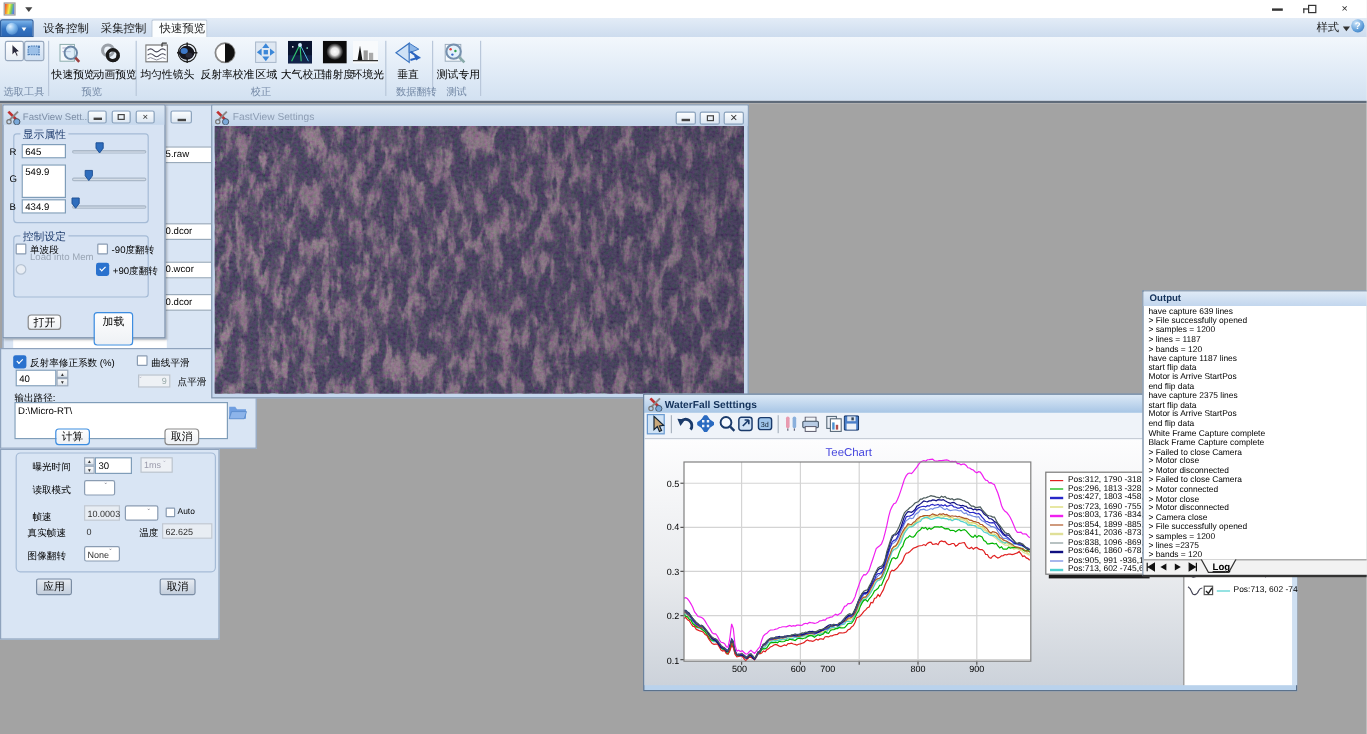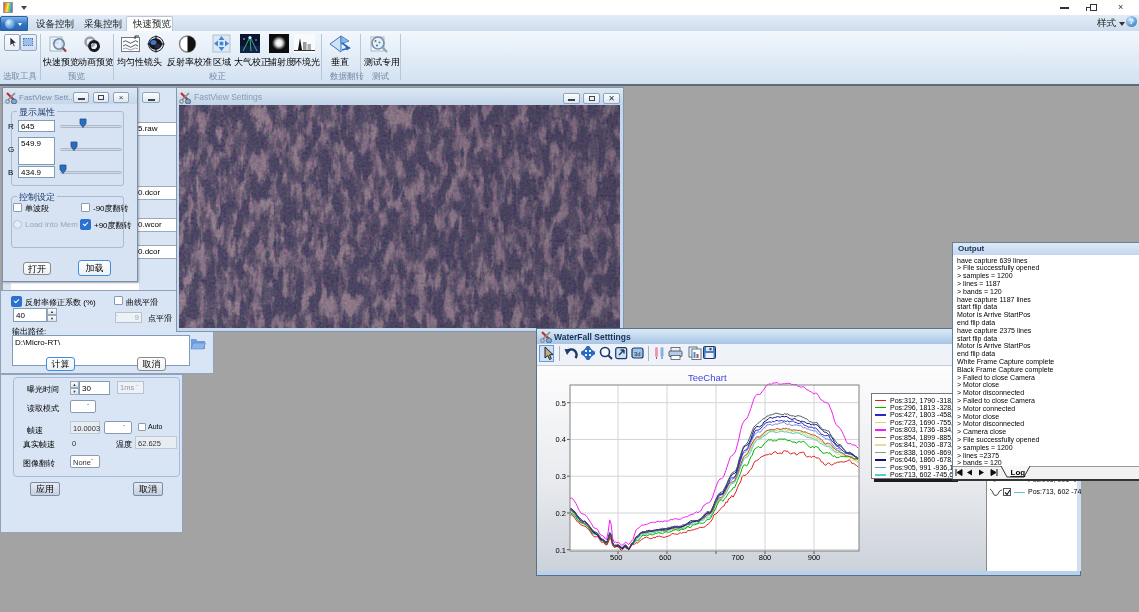--- a/index.html
+++ b/index.html
@@ -251,27 +251,27 @@
 <svg class="abs" style="left:59px;top:164px" width="8" height="11">
     <path d="M1 1 L7 1 L7 5.5 L4 9.5 L1 5.5 Z" fill="#2e6dbd" stroke="#1d4f93" stroke-width="0.8"></path>
   </svg>
 <div class="grp" style="left:11px;top:196px;width:113px;height:52px"></div>
 <div class="grplbl" style="left:17px;top:191px;background:#d7e3f3;padding:0 2px">控制设定</div>
 <div class="cb" style="left:13px;top:203px"></div>
 <div class="lbl7" style="left:25px;top:203px">单波段</div>
 <div class="cb" style="left:81px;top:203px"></div>
 <div class="lbl7" style="left:93px;top:203px">-90度翻转</div>
 <div class="cb" style="left:13px;top:220px;border-radius:50%;border-color:#b5c2d2;background:#e8edf4"></div>
-<div class="lbl7" style="left:25px;top:220px;color:#9aa6b5">Load into Mem</div>
+<div class="lbl7" style="left:25px;top:210px;color:#9aa6b5">Load into Mem</div>
 <div class="cbc" style="left:80px;top:219px">
     <div style="position:absolute;left:2.5px;top:2.5px;width:5px;height:3px;border-left:1.5px solid #fff;border-bottom:1.5px solid #fff;transform:rotate(-45deg)"></div>
   </div>
 <div class="lbl7" style="left:94px;top:220px">+90度翻转</div>
 <div class="btn" style="left:23px;top:262px;width:28px;height:13px;line-height:12px">打开</div>
-<div class="btn" style="left:78px;top:260px;width:33px;height:16px;line-height:15px;border:1.5px solid #3d8de0;border-radius:3px">加载</div>
+<div class="btn" style="left:78px;top:260px;width:33px;height:28px;line-height:15px;border:1.5px solid #3d8de0;border-radius:3px">加载</div>
 <div class="abs" style="left:176px;top:87px;width:448px;height:245px;background:#c6d8ee;border:1px solid #8296ad"></div>
 <div class="abs" style="left:177px;top:88px;width:446px;height:17px;background:linear-gradient(#dce7f3,#c2d4ea)"></div>
 <svg class="abs" style="left:179px;top:92px" width="13" height="12">
     <line x1="2" y1="1" x2="9" y2="8" stroke="#c03030" stroke-width="2.2"></line>
     <line x1="10" y1="1" x2="3" y2="8" stroke="#888" stroke-width="1.6"></line>
     <circle cx="2.5" cy="9.5" r="1.8" fill="none" stroke="#777" stroke-width="1"></circle>
     <circle cx="9" cy="9.5" r="2.6" fill="#7aa8d8" stroke="#456" stroke-width="0.8"></circle>
   </svg>
 <div class="abs" style="left:194px;top:92px;font-size:8.5px;color:#8c9cb2">FastView Settings</div>
 <div class="win-btn" style="left:563px;top:93px">
@@ -418,21 +418,21 @@
     <polyline points="-0.0,130.3 1.5,129.5 2.9,131.4 4.4,132.2 5.9,134.8 7.3,136.8 8.8,137.2 10.3,139.5 11.7,140.1 13.2,140.8 14.7,141.1 16.1,141.8 17.6,143.8 19.1,144.5 20.6,147.4 22.0,149.3 23.5,151.3 25.0,151.9 26.4,151.7 27.9,151.7 29.4,154.1 30.9,156.7 32.3,157.6 33.8,157.0 35.3,159.7 36.7,160.0 38.2,157.4 39.7,152.8 41.1,154.7 42.6,160.4 44.1,162.4 45.5,162.1 47.0,161.5 48.5,161.8 50.0,163.9 51.4,165.7 52.9,163.9 54.4,162.5 55.8,162.8 57.3,163.5 58.8,164.9 60.2,162.7 61.7,159.4 63.2,159.8 64.7,159.2 66.1,157.5 67.6,158.2 69.1,156.3 70.5,155.7 72.0,154.1 73.5,153.5 75.0,152.5 76.4,152.0 77.9,152.6 79.4,153.4 80.8,153.8 82.3,153.1 83.8,152.5 85.2,153.0 86.7,151.4 88.2,151.4 89.6,151.0 91.1,151.7 92.6,152.0 94.1,152.5 95.5,151.9 97.0,151.6 98.5,151.0 99.9,150.5 101.4,149.2 102.9,148.3 104.4,149.1 105.8,149.0 107.3,149.4 108.8,148.7 110.2,147.6 111.7,148.4 113.2,147.4 114.6,147.4 116.1,147.7 117.6,145.6 119.0,145.5 120.5,145.8 122.0,144.8 123.5,144.9 124.9,144.2 126.4,143.8 127.9,143.6 129.3,142.4 130.8,142.4 132.3,142.5 133.8,142.2 135.2,141.7 136.7,139.8 138.2,139.3 139.6,137.4 141.1,136.4 142.6,133.6 144.0,129.7 145.5,129.2 147.0,128.1 148.5,126.4 149.9,124.5 151.4,123.2 152.9,121.4 154.3,120.8 155.8,117.1 157.3,117.4 158.7,113.7 160.2,113.2 161.7,110.5 163.1,112.1 164.6,109.2 166.1,106.6 167.6,102.3 169.0,99.2 170.5,97.1 172.0,91.8 173.4,90.1 174.9,90.6 176.4,89.4 177.9,88.1 179.3,86.0 180.8,84.4 182.3,82.2 183.7,78.3 185.2,76.0 186.7,75.7 188.1,74.9 189.6,73.3 191.1,71.9 192.5,71.4 194.0,70.7 195.5,70.0 197.0,69.8 198.4,69.6 199.9,68.8 201.4,69.6 202.8,67.9 204.3,67.0 205.8,66.7 207.2,68.6 208.7,68.4 210.2,68.0 211.7,68.9 213.1,66.4 214.6,65.7 216.1,66.3 217.5,66.1 219.0,67.9 220.5,68.9 222.0,68.6 223.4,67.9 224.9,67.9 226.4,70.1 227.8,69.3 229.3,67.8 230.8,67.7 232.2,67.3 233.7,67.2 235.2,70.1 236.6,71.7 238.1,72.1 239.6,71.0 241.1,72.6 242.5,71.5 244.0,71.2 245.5,72.4 246.9,73.1 248.4,73.0 249.9,74.2 251.4,77.0 252.8,77.1 254.3,79.6 255.8,80.3 257.2,78.5 258.7,77.8 260.2,79.2 261.6,80.1 263.1,79.4 264.6,78.2 266.0,78.0 267.5,77.1 269.0,77.3 270.5,76.7 271.9,76.8 273.4,77.1 274.9,76.8 276.3,76.2 277.8,75.7 279.3,74.7 280.8,76.5 282.2,78.7 283.7,78.2 285.2,79.9 286.6,80.5 288.1,81.9" fill="none" stroke="#e02020" stroke-width="1"></polyline>
     <polyline points="-0.0,125.6 1.5,125.4 2.9,126.9 4.4,128.3 5.9,129.8 7.3,131.5 8.8,133.7 10.3,135.5 11.7,137.4 13.2,137.8 14.7,138.0 16.1,138.3 17.6,139.8 19.1,141.6 20.6,144.0 22.0,146.4 23.5,147.3 25.0,147.9 26.4,148.6 27.9,150.5 29.4,152.4 30.9,154.2 32.3,154.5 33.8,155.4 35.3,157.2 36.7,158.1 38.2,154.7 39.7,150.2 41.1,152.2 42.6,158.6 44.1,160.4 45.5,161.0 47.0,160.5 48.5,160.8 50.0,162.5 51.4,162.9 52.9,162.5 54.4,160.4 55.8,160.2 57.3,162.9 58.8,163.9 60.2,161.5 61.7,158.3 63.2,157.9 64.7,155.0 66.1,152.3 67.6,152.4 69.1,150.5 70.5,148.5 72.0,148.3 73.5,147.8 75.0,147.7 76.4,147.7 77.9,147.2 79.4,146.4 80.8,146.4 82.3,146.7 83.8,146.3 85.2,145.5 86.7,144.7 88.2,144.6 89.6,145.4 91.1,144.7 92.6,144.6 94.1,145.2 95.5,145.3 97.0,145.2 98.5,144.3 99.9,144.3 101.4,143.2 102.9,143.5 104.4,142.9 105.8,142.7 107.3,143.1 108.8,143.4 110.2,142.3 111.7,141.4 113.2,141.8 114.6,140.8 116.1,139.6 117.6,138.4 119.0,137.5 120.5,137.8 122.0,137.0 123.5,136.8 124.9,135.8 126.4,135.8 127.9,135.4 129.3,134.5 130.8,134.3 132.3,132.9 133.8,132.8 135.2,132.0 136.7,130.1 138.2,130.0 139.6,129.4 141.1,127.9 142.6,126.0 144.0,122.5 145.5,118.3 147.0,115.8 148.5,113.6 149.9,112.6 151.4,112.6 152.9,110.6 154.3,108.4 155.8,105.1 157.3,102.4 158.7,99.2 160.2,98.0 161.7,97.1 163.1,96.9 164.6,95.8 166.1,92.0 167.6,88.8 169.0,84.1 170.5,80.0 172.0,76.2 173.4,72.4 174.9,70.4 176.4,69.9 177.9,67.6 179.3,64.6 180.8,61.0 182.3,58.0 183.7,55.6 185.2,53.8 186.7,51.5 188.1,51.9 189.6,52.2 191.1,50.3 192.5,49.6 194.0,47.6 195.5,46.7 197.0,45.4 198.4,45.3 199.9,44.7 201.4,44.6 202.8,44.6 204.3,44.8 205.8,44.1 207.2,43.3 208.7,43.8 210.2,44.4 211.7,44.2 213.1,43.3 214.6,43.6 216.1,43.1 217.5,44.1 219.0,43.7 220.5,44.7 222.0,45.3 223.4,44.8 224.9,45.2 226.4,45.1 227.8,45.7 229.3,45.3 230.8,46.0 232.2,46.4 233.7,47.0 235.2,46.9 236.6,47.5 238.1,48.5 239.6,48.7 241.1,49.5 242.5,49.7 244.0,50.2 245.5,50.5 246.9,52.0 248.4,52.1 249.9,53.5 251.4,54.6 252.8,56.0 254.3,58.2 255.8,59.1 257.2,58.1 258.7,58.4 260.2,59.0 261.6,60.2 263.1,62.9 264.6,63.5 266.0,64.9 267.5,65.5 269.0,66.0 270.5,67.0 271.9,67.7 273.4,68.7 274.9,69.9 276.3,70.8 277.8,71.0 279.3,71.4 280.8,72.3 282.2,72.0 283.7,73.3 285.2,74.3 286.6,74.3 288.1,74.5" fill="none" stroke="#b05828" stroke-width="1"></polyline>
     <polyline points="-0.0,123.7 1.5,124.8 2.9,126.4 4.4,126.9 5.9,129.4 7.3,131.9 8.8,133.4 10.3,135.3 11.7,135.8 13.2,136.9 14.7,136.5 16.1,137.9 17.6,139.3 19.1,140.8 20.6,143.0 22.0,144.6 23.5,146.3 25.0,148.2 26.4,147.9 27.9,149.2 29.4,151.7 30.9,154.0 32.3,154.2 33.8,155.0 35.3,156.3 36.7,157.1 38.2,152.8 39.7,147.4 41.1,149.4 42.6,157.6 44.1,160.6 45.5,160.0 47.0,160.6 48.5,160.3 50.0,160.9 51.4,162.1 52.9,162.5 54.4,160.4 55.8,160.0 57.3,162.5 58.8,164.3 60.2,161.9 61.7,159.5 63.2,157.6 64.7,154.7 66.1,152.3 67.6,151.9 69.1,150.3 70.5,148.0 72.0,147.5 73.5,147.6 75.0,147.1 76.4,147.0 77.9,146.7 79.4,146.5 80.8,146.4 82.3,145.9 83.8,145.6 85.2,145.9 86.7,144.7 88.2,144.9 89.6,144.9 91.1,145.0 92.6,144.2 94.1,143.6 95.5,143.8 97.0,143.8 98.5,144.1 99.9,143.0 101.4,143.2 102.9,142.7 104.4,142.6 105.8,142.5 107.3,142.4 108.8,142.6 110.2,142.8 111.7,142.1 113.2,141.1 114.6,140.4 116.1,140.3 117.6,139.1 119.0,139.3 120.5,138.4 122.0,136.9 123.5,135.8 124.9,136.0 126.4,135.5 127.9,135.6 129.3,135.1 130.8,133.9 132.3,131.8 133.8,130.4 135.2,129.7 136.7,128.7 138.2,128.3 139.6,128.5 141.1,126.5 142.6,123.4 144.0,120.2 145.5,116.0 147.0,114.1 148.5,111.3 149.9,109.4 151.4,109.4 152.9,109.0 154.3,106.2 155.8,103.5 157.3,100.7 158.7,98.2 160.2,94.2 161.7,92.9 163.1,92.9 164.6,92.1 166.1,89.4 167.6,84.0 169.0,79.6 170.5,74.6 172.0,70.5 173.4,66.7 174.9,65.3 176.4,64.8 177.9,62.4 179.3,58.8 180.8,55.1 182.3,52.7 183.7,49.3 185.2,45.7 186.7,45.2 188.1,45.1 189.6,44.3 191.1,43.3 192.5,41.2 194.0,39.4 195.5,38.2 197.0,37.5 198.4,37.1 199.9,36.9 201.4,37.3 202.8,36.4 204.3,36.8 205.8,35.6 207.2,35.3 208.7,36.2 210.2,35.8 211.7,35.4 213.1,36.2 214.6,35.8 216.1,36.6 217.5,35.7 219.0,36.9 220.5,36.6 222.0,36.0 223.4,36.0 224.9,37.4 226.4,37.6 227.8,38.5 229.3,38.5 230.8,37.8 232.2,37.8 233.7,39.8 235.2,40.5 236.6,40.9 238.1,42.2 239.6,42.1 241.1,42.0 242.5,42.6 244.0,43.3 245.5,42.9 246.9,44.0 248.4,45.9 249.9,47.6 251.4,49.4 252.8,49.6 254.3,50.6 255.8,50.7 257.2,50.5 258.7,50.8 260.2,53.5 261.6,55.6 263.1,56.9 264.6,58.6 266.0,60.7 267.5,61.4 269.0,62.4 270.5,63.5 271.9,65.1 273.4,66.2 274.9,67.7 276.3,68.3 277.8,67.8 279.3,68.8 280.8,69.1 282.2,69.2 283.7,70.2 285.2,71.4 286.6,71.7 288.1,73.3" fill="none" stroke="#2828c8" stroke-width="1"></polyline>
     <polyline points="-0.0,123.6 1.5,123.7 2.9,125.0 4.4,126.0 5.9,128.9 7.3,130.3 8.8,132.3 10.3,133.9 11.7,135.0 13.2,136.4 14.7,136.2 16.1,137.1 17.6,139.4 19.1,140.9 20.6,143.3 22.0,145.1 23.5,147.4 25.0,148.0 26.4,148.9 27.9,150.5 29.4,152.7 30.9,154.8 32.3,154.9 33.8,155.9 35.3,157.8 36.7,157.8 38.2,153.6 39.7,148.4 41.1,150.7 42.6,158.0 44.1,160.4 45.5,160.7 47.0,161.0 48.5,161.1 50.0,162.0 51.4,163.3 52.9,163.4 54.4,161.4 55.8,161.2 57.3,163.3 58.8,164.4 60.2,161.8 61.7,158.4 63.2,158.1 64.7,154.4 66.1,152.2 67.6,151.1 69.1,149.4 70.5,148.2 72.0,147.0 73.5,146.8 75.0,147.0 76.4,145.9 77.9,145.8 79.4,145.3 80.8,146.0 82.3,146.0 83.8,145.0 85.2,145.1 86.7,144.9 88.2,145.0 89.6,144.3 91.1,144.6 92.6,144.9 94.1,145.0 95.5,143.8 97.0,144.1 98.5,144.0 99.9,143.5 101.4,142.8 102.9,141.9 104.4,141.2 105.8,141.4 107.3,141.2 108.8,141.5 110.2,141.5 111.7,141.9 113.2,140.9 114.6,140.3 116.1,139.4 117.6,138.1 119.0,137.1 120.5,136.0 122.0,135.6 123.5,136.5 124.9,136.5 126.4,136.0 127.9,136.5 129.3,135.6 130.8,134.3 132.3,133.4 133.8,131.7 135.2,129.7 136.7,128.0 138.2,127.6 139.6,127.3 141.1,126.6 142.6,122.8 144.0,119.2 145.5,115.4 147.0,112.4 148.5,109.7 149.9,109.0 151.4,108.8 152.9,108.3 154.3,104.7 155.8,102.1 157.3,98.5 158.7,94.8 160.2,92.5 161.7,89.9 163.1,88.8 164.6,88.5 166.1,86.9 167.6,81.8 169.0,76.7 170.5,72.4 172.0,66.9 173.4,63.3 174.9,60.8 176.4,60.7 177.9,59.5 179.3,57.6 180.8,54.4 182.3,49.6 183.7,45.4 185.2,43.1 186.7,41.4 188.1,41.6 189.6,41.9 191.1,40.8 192.5,39.6 194.0,36.8 195.5,36.0 197.0,34.9 198.4,33.8 199.9,32.4 201.4,32.9 202.8,33.2 204.3,32.4 205.8,32.4 207.2,31.6 208.7,31.8 210.2,32.3 211.7,31.4 213.1,31.5 214.6,31.8 216.1,31.3 217.5,32.2 219.0,33.1 220.5,33.9 222.0,34.4 223.4,33.8 224.9,33.6 226.4,34.7 227.8,35.6 229.3,35.8 230.8,36.5 232.2,36.1 233.7,36.8 235.2,36.9 236.6,38.4 238.1,38.5 239.6,38.7 241.1,39.9 242.5,39.2 244.0,40.1 245.5,39.5 246.9,39.8 248.4,40.9 249.9,43.2 251.4,44.4 252.8,45.3 254.3,47.2 255.8,47.3 257.2,48.2 258.7,49.7 260.2,50.4 261.6,52.3 263.1,54.3 264.6,57.6 266.0,59.3 267.5,60.9 269.0,60.7 270.5,61.0 271.9,62.4 273.4,63.9 274.9,65.6 276.3,67.7 277.8,68.1 279.3,67.4 280.8,67.8 282.2,69.6 283.7,70.7 285.2,71.8 286.6,72.9 288.1,72.8" fill="none" stroke="#101080" stroke-width="1"></polyline>
     <polyline points="-0.0,124.2 1.5,124.1 2.9,125.7 4.4,126.9 5.9,128.0 7.3,130.6 8.8,132.0 10.3,133.8 11.7,134.8 13.2,136.4 14.7,136.2 16.1,137.2 17.6,138.7 19.1,140.9 20.6,142.4 22.0,144.5 23.5,146.0 25.0,146.9 26.4,147.4 27.9,148.4 29.4,150.7 30.9,152.8 32.3,154.2 33.8,154.9 35.3,157.1 36.7,157.6 38.2,153.9 39.7,148.1 41.1,149.9 42.6,157.9 44.1,160.2 45.5,160.6 47.0,159.8 48.5,159.7 50.0,161.1 51.4,162.7 52.9,162.2 54.4,160.3 55.8,160.1 57.3,161.4 58.8,163.5 60.2,161.6 61.7,158.5 63.2,158.0 64.7,154.7 66.1,151.8 67.6,151.5 69.1,149.3 70.5,147.9 72.0,147.0 73.5,146.7 75.0,146.7 76.4,146.2 77.9,146.5 79.4,146.8 80.8,145.9 82.3,145.8 83.8,145.7 85.2,145.4 86.7,144.9 88.2,144.9 89.6,144.3 91.1,143.9 92.6,143.2 94.1,144.0 95.5,143.9 97.0,143.2 98.5,142.4 99.9,142.6 101.4,141.7 102.9,142.2 104.4,141.7 105.8,142.1 107.3,142.1 108.8,141.4 110.2,141.3 111.7,140.4 113.2,139.7 114.6,139.6 116.1,139.0 117.6,138.6 119.0,138.5 120.5,137.7 122.0,136.2 123.5,136.1 124.9,135.2 126.4,136.1 127.9,136.3 129.3,134.2 130.8,133.7 132.3,132.7 133.8,130.1 135.2,128.4 136.7,127.0 138.2,126.4 139.6,127.3 141.1,125.5 142.6,122.5 144.0,119.5 145.5,115.3 147.0,112.0 148.5,109.4 149.9,107.7 151.4,107.0 152.9,106.5 154.3,103.5 155.8,100.8 157.3,97.5 158.7,94.1 160.2,91.1 161.7,88.3 163.1,87.3 164.6,86.8 166.1,84.9 167.6,81.1 169.0,74.7 170.5,70.2 172.0,65.4 173.4,61.5 174.9,60.5 176.4,59.3 177.9,56.7 179.3,53.7 180.8,49.9 182.3,45.8 183.7,42.3 185.2,40.7 186.7,39.6 188.1,38.2 189.6,37.2 191.1,35.7 192.5,34.2 194.0,33.5 195.5,32.9 197.0,31.0 198.4,30.9 199.9,29.8 201.4,30.0 202.8,29.3 204.3,28.8 205.8,28.1 207.2,28.4 208.7,28.7 210.2,29.3 211.7,29.5 213.1,30.0 214.6,28.5 216.1,29.4 217.5,28.8 219.0,30.2 220.5,30.3 222.0,31.1 223.4,30.6 224.9,31.7 226.4,31.1 227.8,30.7 229.3,30.9 230.8,31.3 232.2,32.1 233.7,32.4 235.2,33.5 236.6,33.7 238.1,35.4 239.6,36.8 241.1,36.8 242.5,37.6 244.0,38.0 245.5,37.6 246.9,37.4 248.4,39.6 249.9,41.4 251.4,43.1 252.8,44.4 254.3,44.8 255.8,45.1 257.2,45.9 258.7,45.9 260.2,48.7 261.6,51.2 263.1,52.8 264.6,54.9 266.0,56.8 267.5,58.7 269.0,59.5 270.5,59.6 271.9,61.6 273.4,64.0 274.9,65.6 276.3,67.1 277.8,68.0 279.3,67.2 280.8,68.4 282.2,68.3 283.7,69.9 285.2,71.8 286.6,72.4 288.1,72.9" fill="none" stroke="#4a5a5a" stroke-width="1"></polyline>
     <polyline points="-0.0,113.5 1.5,113.1 2.9,114.0 4.4,115.9 5.9,118.4 7.3,121.1 8.8,124.9 10.3,126.8 11.7,128.8 13.2,129.1 14.7,129.6 16.1,130.6 17.6,132.6 19.1,135.2 20.6,137.5 22.0,139.7 23.5,142.4 25.0,143.3 26.4,143.3 27.9,145.2 29.4,148.2 30.9,150.2 32.3,150.5 33.8,151.5 35.3,153.9 36.7,154.4 38.2,146.9 39.7,134.9 41.1,138.9 42.6,153.1 44.1,157.6 45.5,156.9 47.0,157.9 48.5,157.3 50.0,158.7 51.4,160.0 52.9,159.9 54.4,158.1 55.8,157.0 57.3,158.4 58.8,159.5 60.2,157.8 61.7,155.7 63.2,154.2 64.7,148.8 66.1,145.1 67.6,143.6 69.1,142.8 70.5,141.1 72.0,140.0 73.5,140.0 75.0,139.8 76.4,139.3 77.9,139.0 79.4,137.9 80.8,137.7 82.3,137.3 83.8,137.3 85.2,137.4 86.7,136.8 88.2,136.2 89.6,136.9 91.1,136.4 92.6,136.7 94.1,136.0 95.5,136.0 97.0,136.1 98.5,136.0 99.9,134.9 101.4,134.4 102.9,134.8 104.4,133.6 105.8,133.9 107.3,134.0 108.8,134.4 110.2,134.2 111.7,133.6 113.2,132.4 114.6,132.3 116.1,131.6 117.6,131.8 119.0,130.2 120.5,129.9 122.0,129.3 123.5,129.1 124.9,127.8 126.4,126.8 127.9,127.7 129.3,126.7 130.8,125.9 132.3,123.1 133.8,120.3 135.2,119.8 136.7,118.0 138.2,118.0 139.6,117.5 141.1,115.3 142.6,112.2 144.0,107.5 145.5,103.3 147.0,98.9 148.5,95.8 149.9,93.9 151.4,94.0 152.9,92.5 154.3,90.1 155.8,85.4 157.3,81.1 158.7,76.8 160.2,72.2 161.7,70.9 163.1,69.8 164.6,68.2 166.1,64.5 167.6,58.8 169.0,53.1 170.5,45.7 172.0,40.1 173.4,37.2 174.9,34.8 176.4,34.2 177.9,31.3 179.3,27.8 180.8,23.4 182.3,18.8 183.7,14.3 185.2,11.4 186.7,9.6 188.1,9.2 189.6,9.7 191.1,8.0 192.5,6.2 194.0,4.3 195.5,2.0 197.0,0.1 198.4,-0.6 199.9,-1.2 201.4,-0.6 202.8,-1.9 204.3,-2.0 205.8,-2.2 207.2,-2.4 208.7,-1.0 210.2,-0.7 211.7,-0.9 213.1,-1.2 214.6,-1.2 216.1,-1.4 217.5,-1.6 219.0,-1.7 220.5,-1.3 222.0,-0.3 223.4,-0.5 224.9,-0.3 226.4,-0.5 227.8,1.4 229.3,1.3 230.8,2.3 232.2,1.8 233.7,1.8 235.2,2.9 236.6,4.8 238.1,5.0 239.6,6.2 241.1,6.7 242.5,8.1 244.0,9.0 245.5,8.1 246.9,8.4 248.4,10.5 249.9,13.2 251.4,15.1 252.8,15.4 254.3,17.3 255.8,17.2 257.2,18.1 258.7,18.9 260.2,22.8 261.6,26.0 263.1,30.8 264.6,36.2 266.0,39.3 267.5,41.1 269.0,42.1 270.5,44.0 271.9,46.3 273.4,49.4 274.9,52.9 276.3,56.5 277.8,58.7 279.3,58.7 280.8,58.5 282.2,60.0 283.7,59.9 285.2,60.1 286.6,61.8 288.1,63.1" fill="none" stroke="#f020f0" stroke-width="1"></polyline>
     <rect x="0" y="0" width="289" height="166" fill="none" stroke="#808080" stroke-width="1"></rect>
   </svg>
 <div class="abs" style="left:610.0px;top:553px;width:16px;text-align:left;font-size:7.5px;color:#000">500</div>
 <div class="abs" style="left:659.0px;top:553px;width:16px;text-align:left;font-size:7.5px;color:#000">600</div>
-<div class="abs" style="left:728px;top:553px;width:16px;text-align:right;font-size:7.5px;color:#000">700</div>
+<div class="abs" style="left:680px;top:553px;width:16px;text-align:right;font-size:7.5px;color:#000">700</div>
 <div class="abs" style="left:757.0px;top:553px;width:16px;text-align:center;font-size:7.5px;color:#000">800</div>
 <div class="abs" style="left:806.0px;top:553px;width:16px;text-align:center;font-size:7.5px;color:#000">900</div>
 <div class="abs" style="left:546px;top:545.7px;width:20px;text-align:right;font-size:7.5px;color:#000">0.1</div>
 <div class="abs" style="left:546px;top:509.0px;width:20px;text-align:right;font-size:7.5px;color:#000">0.2</div>
 <div class="abs" style="left:546px;top:472.2px;width:20px;text-align:right;font-size:7.5px;color:#000">0.3</div>
 <div class="abs" style="left:546px;top:435.4px;width:20px;text-align:right;font-size:7.5px;color:#000">0.4</div>
 <div class="abs" style="left:546px;top:398.7px;width:20px;text-align:right;font-size:7.5px;color:#000">0.5</div>
 <div class="abs" style="left:871px;top:393px;width:84px;height:86px;background:#fff;border:1px solid #777;box-shadow:3px 3px 0 #1c1c1c"></div>
 <div class="abs" style="left:875px;top:399.5px;width:11px;height:1.5px;background:#e02020"></div>
 <div class="abs" style="left:890px;top:396.5px;font-size:7px;color:#000;white-space:nowrap">Pos:312, 1790 -318,</div>

